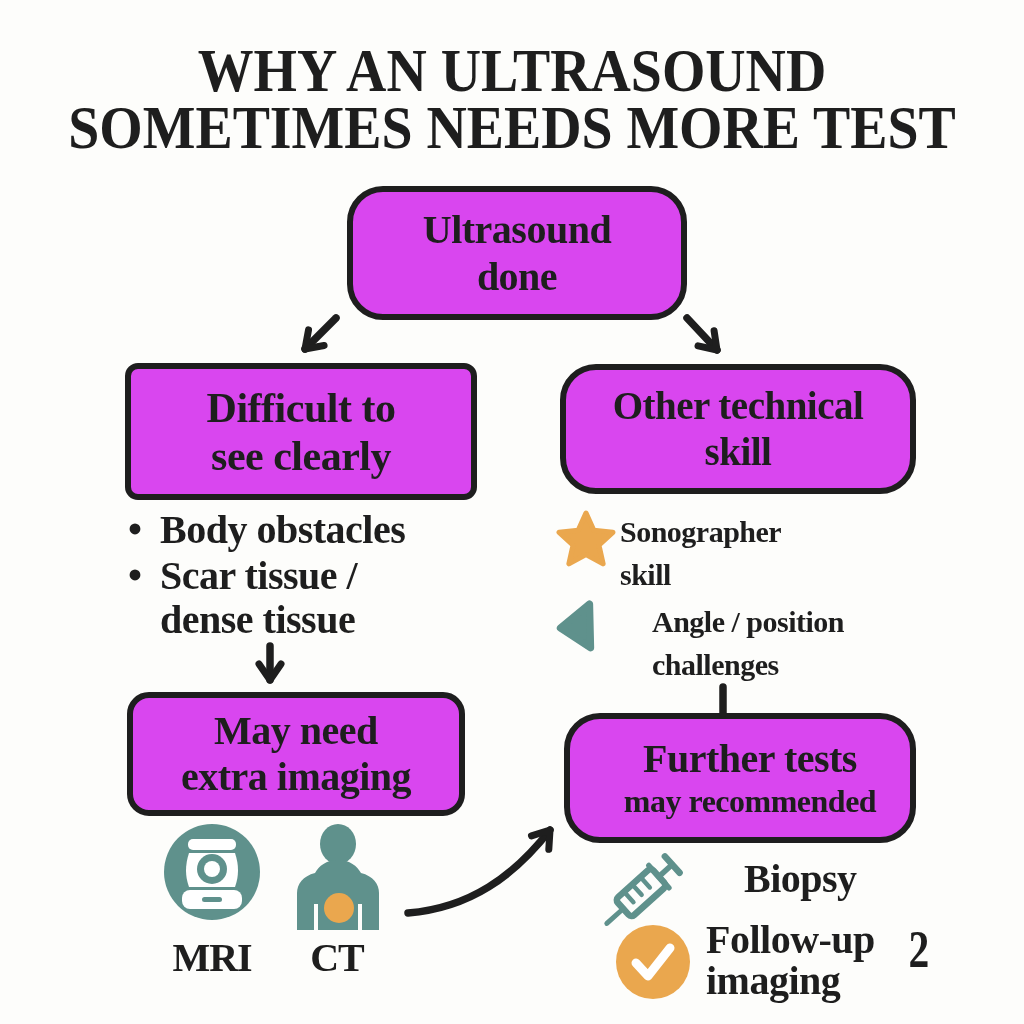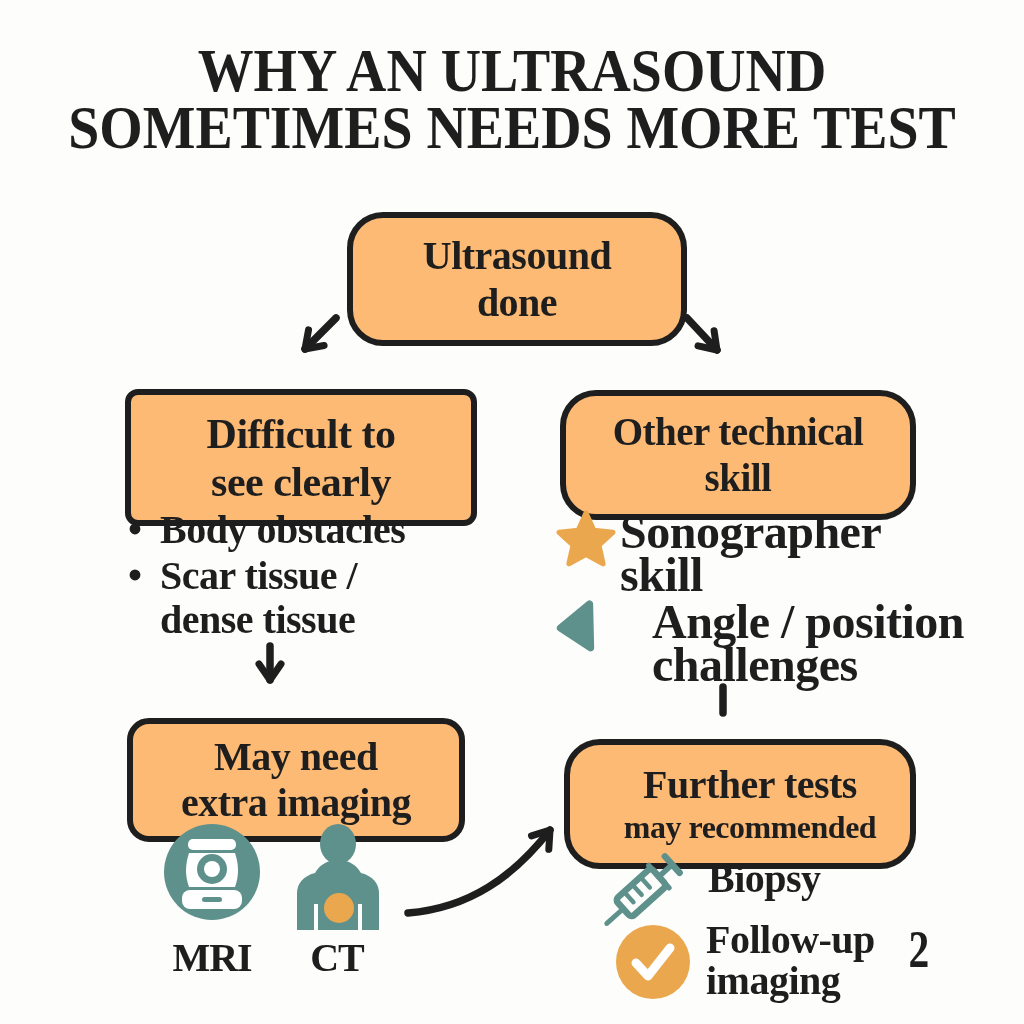--- a/index.html
+++ b/index.html
@@ -7,35 +7,35 @@
     position:relative;width:1024px;height:1024px;overflow:hidden;
     background:#fdfdfb;color:#1e1e1e;
     font-family:Liberation Serif, serif;
   }
   .title{
     position:absolute;top:42px;left:0;width:1024px;text-align:center;
     font-weight:700;font-size:62px;line-height:57px;letter-spacing:0px;
     transform:scaleX(0.9);transform-origin:50% 0;
   }
   .box{
-    position:absolute;border:6px solid #1e1e1e;border-radius:36px;background:#fdba74;
+    position:absolute;border:6px solid #1e1e1e;border-radius:36px;background:#d946ef;
     display:flex;flex-direction:column;align-items:center;justify-content:center;
-    text-align:center;font-weight:700;letter-spacing:-0.5px;margin-top:26px;
+    text-align:center;font-weight:700;letter-spacing:-0.5px;
   }
   .box-root{left:347px;top:186px;width:328px;height:122px;font-size:40px;line-height:47px;}
   .box-difficult{left:125px;top:363px;width:340px;height:125px;font-size:42px;line-height:48px;border-radius:13px;}
   .box-other{left:560px;top:364px;width:344px;height:118px;font-size:39px;line-height:46px;}
   .box-mayneed{left:127px;top:692px;width:326px;height:112px;font-size:40px;line-height:46px;border-radius:22px;}
   .box-further{left:564px;top:713px;width:320px;height:118px;padding-left:20px;}
   .box-further .l1{font-size:40px;line-height:46px;}
   .box-further .l2{font-size:32px;line-height:38px;font-weight:700;}
   .bullets{position:absolute;left:128px;top:508px;font-size:40px;line-height:44px;font-weight:700;letter-spacing:-0.5px;}
   .b-item{display:flex;align-items:flex-start;margin-bottom:2px;}
   .b-item .dot{width:32px;font-size:40px;}
-  .r-item{position:absolute;display:flex;align-items:flex-start;font-size:48px;line-height:43px;font-weight:700;letter-spacing:-0.5px;}
+  .r-item{position:absolute;display:flex;align-items:flex-start;font-size:30px;line-height:43px;font-weight:700;letter-spacing:-0.5px;}
   .r-item-1{left:556px;top:510px;}
   .r-item-2{left:552px;top:600px;gap:48px;}
   .r-item .icn{flex:0 0 auto;margin-right:4px;}
   .connectors{position:absolute;left:0;top:0;pointer-events:none;}
   .icon-abs{position:absolute;}
   .img-label{position:absolute;text-align:center;font-size:40px;font-weight:700;letter-spacing:-1px;}
   .ns-label{position:absolute;font-size:40px;line-height:41px;font-weight:700;letter-spacing:-0.5px;}
   .page-num{
     position:absolute;left:906px;top:920px;font-size:52px;font-weight:700;
     transform:scaleX(0.8);transform-origin:50% 0;
@@ -152,21 +152,21 @@
       <line x1="-50" y1="0" x2="-28" y2="0" stroke-width="5"></line>
       <rect x="-28" y="-12" width="48" height="24" rx="4" fill="#fdfdfb" stroke-width="6.5"></rect>
       <line x1="-16" y1="-11" x2="-16" y2="2" stroke-width="4.5"></line>
       <line x1="-5" y1="-11" x2="-5" y2="2" stroke-width="4.5"></line>
       <line x1="6" y1="-11" x2="6" y2="2" stroke-width="4.5"></line>
       <line x1="20" y1="-15" x2="20" y2="15" stroke-width="5.5"></line>
       <line x1="20" y1="0" x2="38" y2="0" stroke-width="5.5"></line>
       <line x1="38" y1="-11" x2="38" y2="11" stroke-width="6.5"></line>
     </g>
   </svg>
-  <div class="ns-label" style="left:708px;top:858px;">Biopsy</div>
+  <div class="ns-label" style="left:744px;top:858px;">Biopsy</div>
 
   <svg class="icon-abs" style="left:615px;top:924px;" width="76" height="76" viewBox="0 0 76 76">
     <circle cx="38" cy="38" r="37" fill="#eaa74e"></circle>
     <path d="M21,39 L33,52 L55,24" fill="none" stroke="#ffffff" stroke-width="9" stroke-linecap="round" stroke-linejoin="round"></path>
   </svg>
   <div class="ns-label" style="left:706px;top:919px;">
     <div>Follow-up</div>
     <div>imaging</div>
   </div>
 

